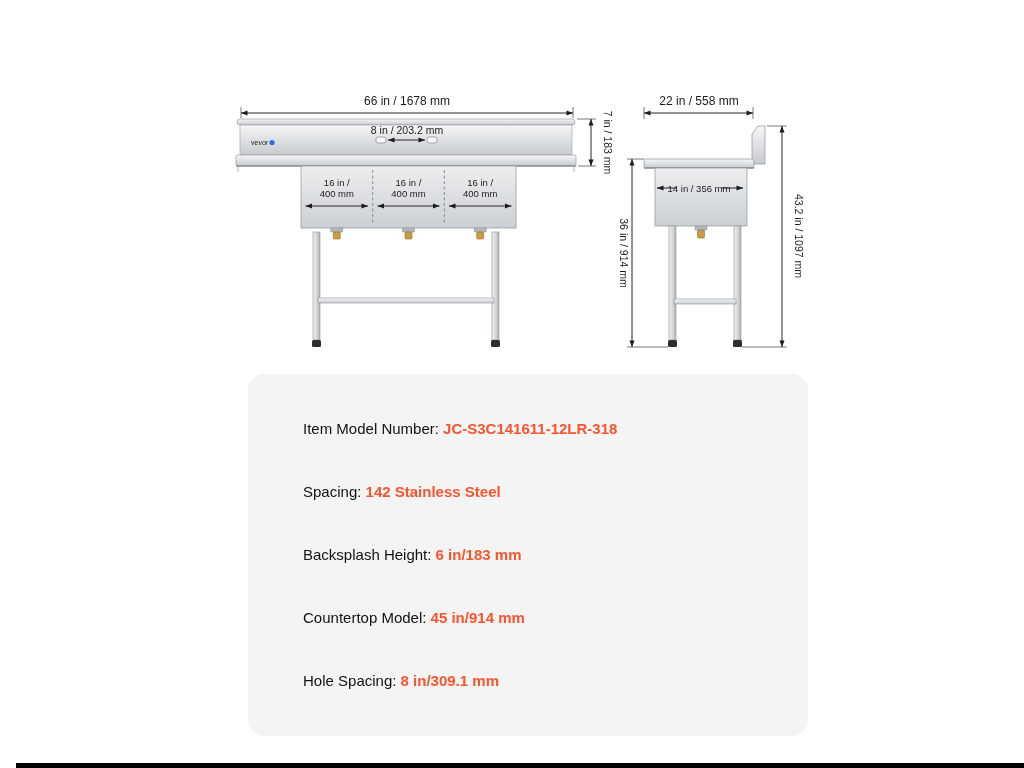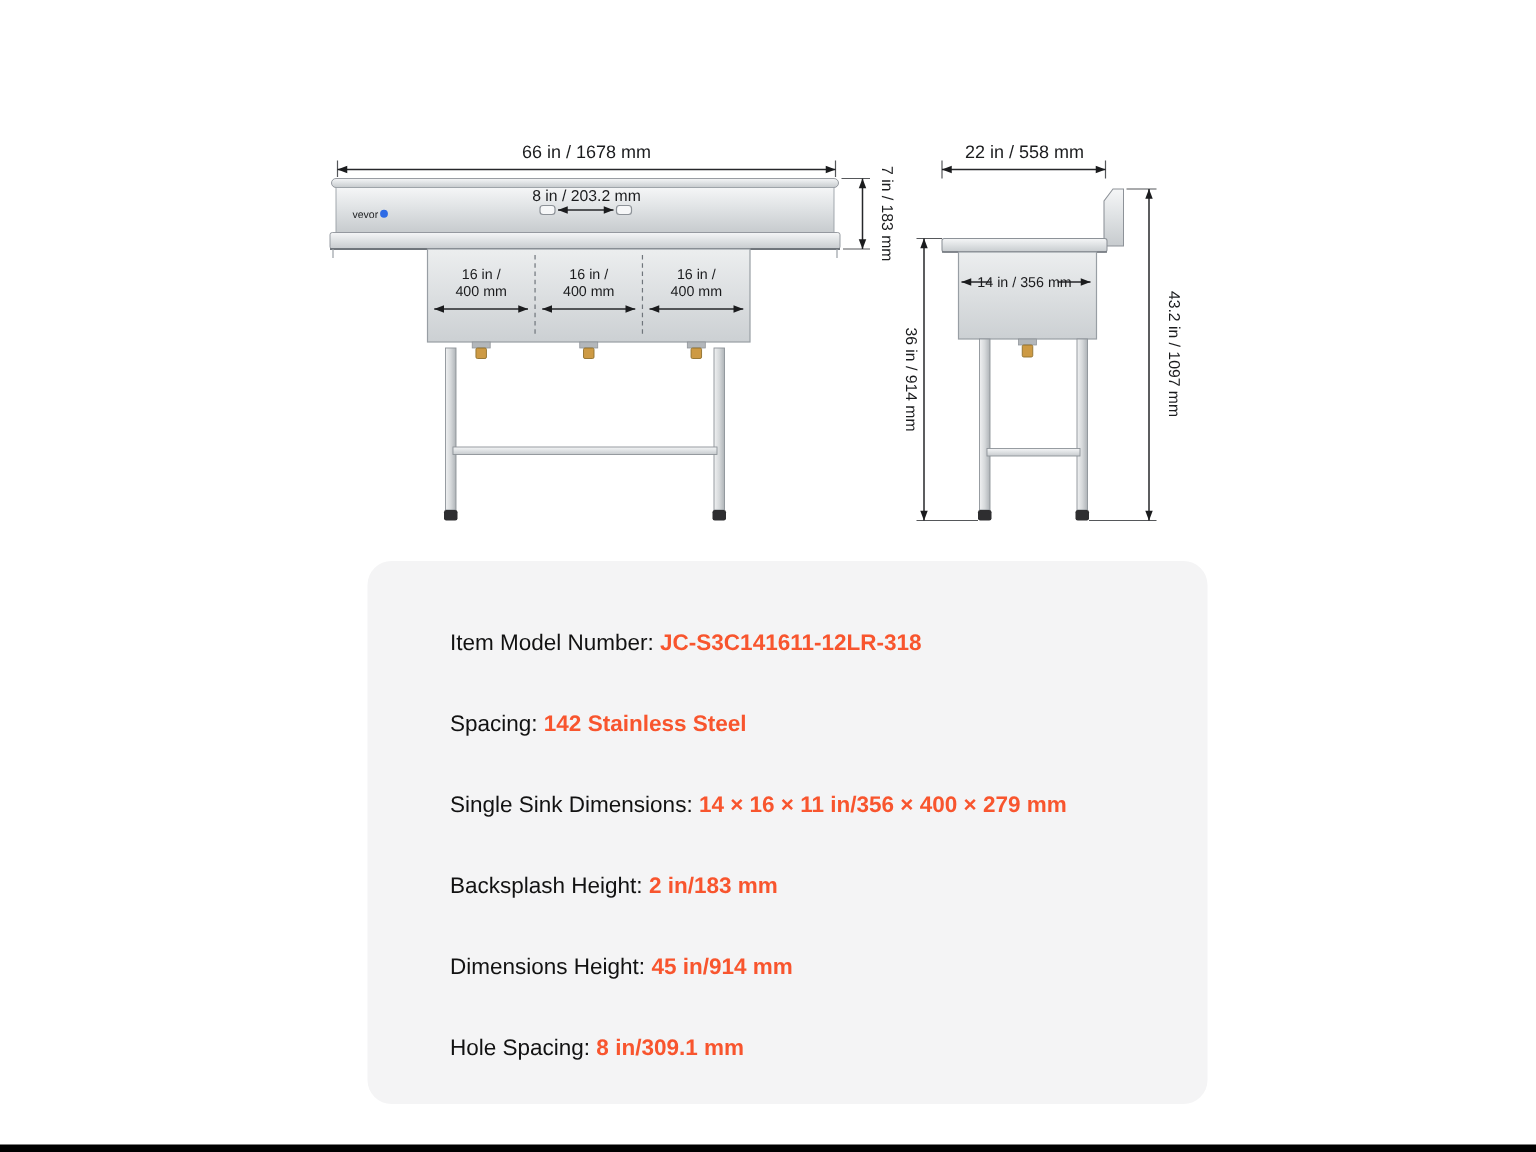--- a/index.html
+++ b/index.html
@@ -1,21 +1,21 @@
 <!DOCTYPE html>
 <html><head>
 <meta charset="utf-8">
 <style>
   * { margin:0; padding:0; box-sizing:border-box; }
   html,body { width:1024px; height:768px; background:#ffffff; font-family:"Liberation Sans",sans-serif; overflow:hidden; }
-  .stage { position:relative; width:840px; height:768px; background:#ffffff; }
+  .stage { position:relative; width:840px; height:768px; background:#ffffff;margin-left:16px; }
   .abs { position:absolute; }
   svg text { font-family:"Liberation Sans",sans-serif; fill:#1b1c1e; }
   .spec-card {
-    position:absolute; left:245px; top:374px; width:560px; height:362px;
+    position:absolute; left:232px; top:374px; width:560px; height:362px;
     background:#f4f4f5; border-radius:16px; padding:28px 30px;
     display:flex; flex-direction:column; justify-content:space-between;
   }
   .spec-row { font-size:15px; line-height:18px; color:#121212; white-space:pre; }
   .spec-label { color:#121212; font-weight:400; }
   .spec-value { color:#f8552e; font-weight:700; }
   .bottom-bar { position:absolute; left:0; top:763px; width:1024px; height:5px; background:#000000; }
 </style>
 </head>
 <body>
@@ -185,27 +185,24 @@
   </svg>
 
   <div class="spec-card">
     <div class="spec-row">
       <span class="spec-label">Item Model Number: </span><span class="spec-value">JC-S3C141611-12LR-318</span>
     </div>
     <div class="spec-row">
       <span class="spec-label">Spacing: </span><span class="spec-value">142 Stainless Steel</span>
     </div>
     <div class="spec-row">
-      <span class="spec-label">Single Sink Dimensions: </span><span class="spec-value">14 × 16 × 11 in/356 × 400 × 279 mm</span>
-    </div>
-    <div class="spec-row">
-      <span class="spec-label">Backsplash Height: </span><span class="spec-value">2 in/183 mm</span>
-    </div>
-    <div class="spec-row">
-      <span class="spec-label">Dimensions Height: </span><span class="spec-value">45 in/914 mm</span>
+      <span class="spec-label">Backsplash Height: </span><span class="spec-value">6 in/183 mm</span>
+    </div>
+    <div class="spec-row">
+      <span class="spec-label">Countertop Model: </span><span class="spec-value">45 in/914 mm</span>
     </div>
     <div class="spec-row">
       <span class="spec-label">Hole Spacing: </span><span class="spec-value">8 in/309.1 mm</span>
     </div>
 
   </div>
 
   <div class="bottom-bar"></div>
 </div>
 

